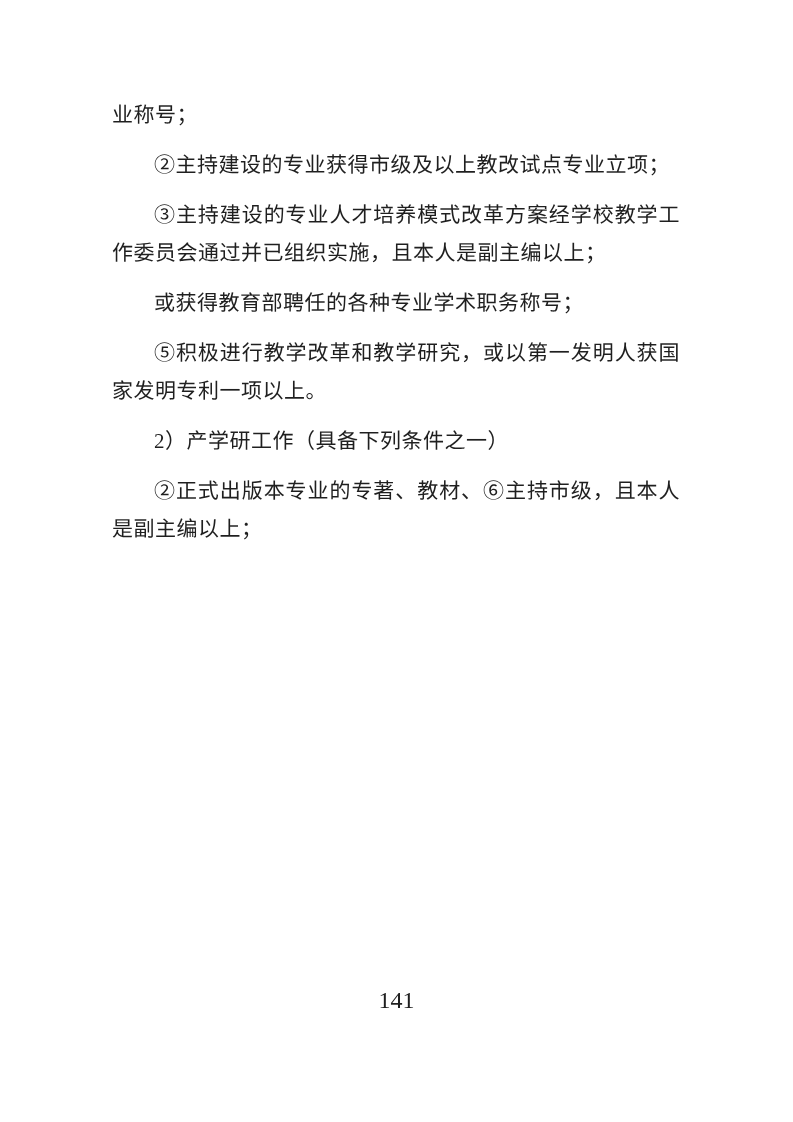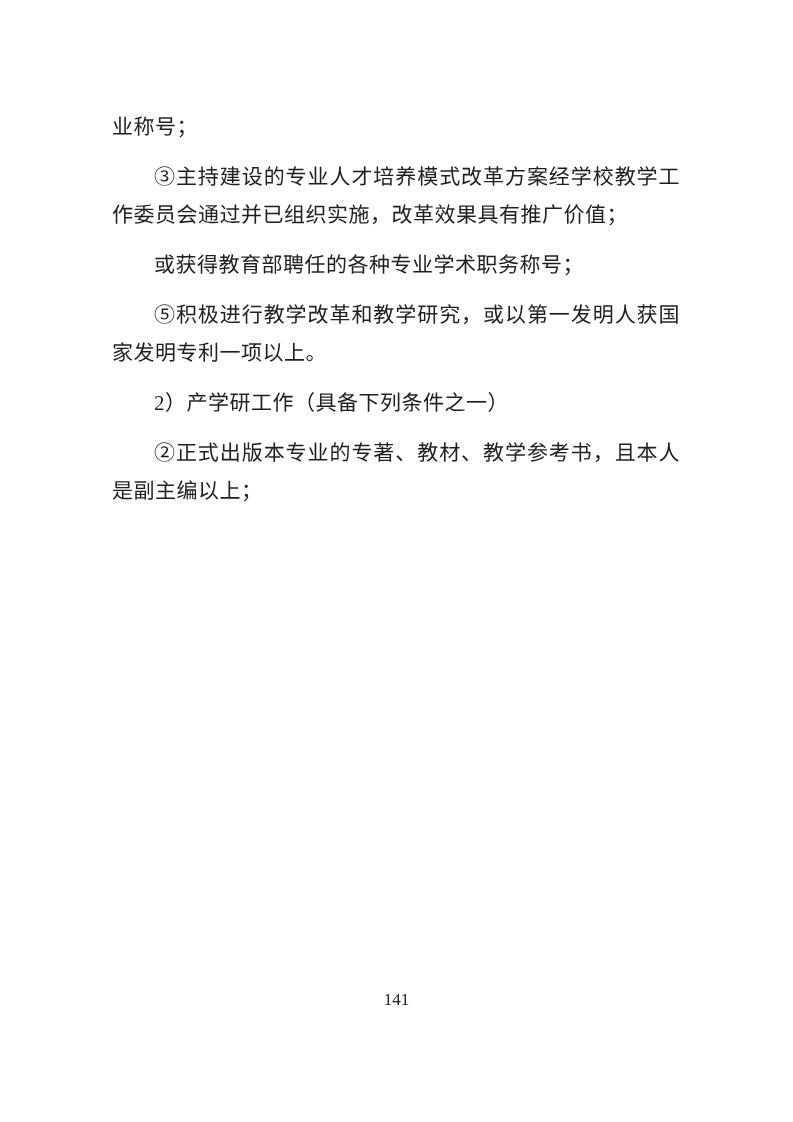--- a/index.html
+++ b/index.html
@@ -11,21 +11,21 @@
     position: relative;
     width: 793px;
     height: 1122px;
     margin: 0 auto;
     background: #ffffff;
     overflow: hidden;
     font-family: "Liberation Serif", "DejaVu Serif", serif;
   }
   .body-text {
     position: absolute;
-    top: 108px;
+    top: 96px;
     left: 112px;
     width: 568px;
     color: #1f1f1f;
     font-size: 21px;
     line-height: 38px;
     text-align: justify;
     text-justify: inter-ideograph;
     letter-spacing: 0.5px;
   }
   .para {
@@ -35,31 +35,32 @@
   .para.no-indent {
     text-indent: 0;
   }
   .footer {
     position: absolute;
     top: 988px;
     left: 0;
     width: 100%;
     text-align: center;
     color: #1f1f1f;
-    font-size: 17px;
+    font-size: 24px;
     line-height: 24px;
     font-family: "Liberation Serif", "DejaVu Serif", serif;
   }
 </style>
 </head>
 <body>
 
 <div class="page">
   <div class="body-text">
     <p class="para no-indent">业称号；</p>
-    <p class="para">③主持建设的专业人才培养模式改革方案经学校教学工作委员会通过并已组织实施，改革效果具有推广价值；</p>
+    <p class="para">②主持建设的专业获得市级及以上教改试点专业立项；</p>
+    <p class="para">③主持建设的专业人才培养模式改革方案经学校教学工作委员会通过并已组织实施，且本人是副主编以上；</p>
     <p class="para">或获得教育部聘任的各种专业学术职务称号；</p>
     <p class="para">⑤积极进行教学改革和教学研究，或以第一发明人获国家发明专利一项以上。</p>
     <p class="para">2）产学研工作（具备下列条件之一）</p>
-    <p class="para">②正式出版本专业的专著、教材、教学参考书，且本人是副主编以上；</p>
+    <p class="para">②正式出版本专业的专著、教材、⑥主持市级，且本人是副主编以上；</p>
   </div>
   <div class="footer">141</div>
 </div>
 
 </body></html>

